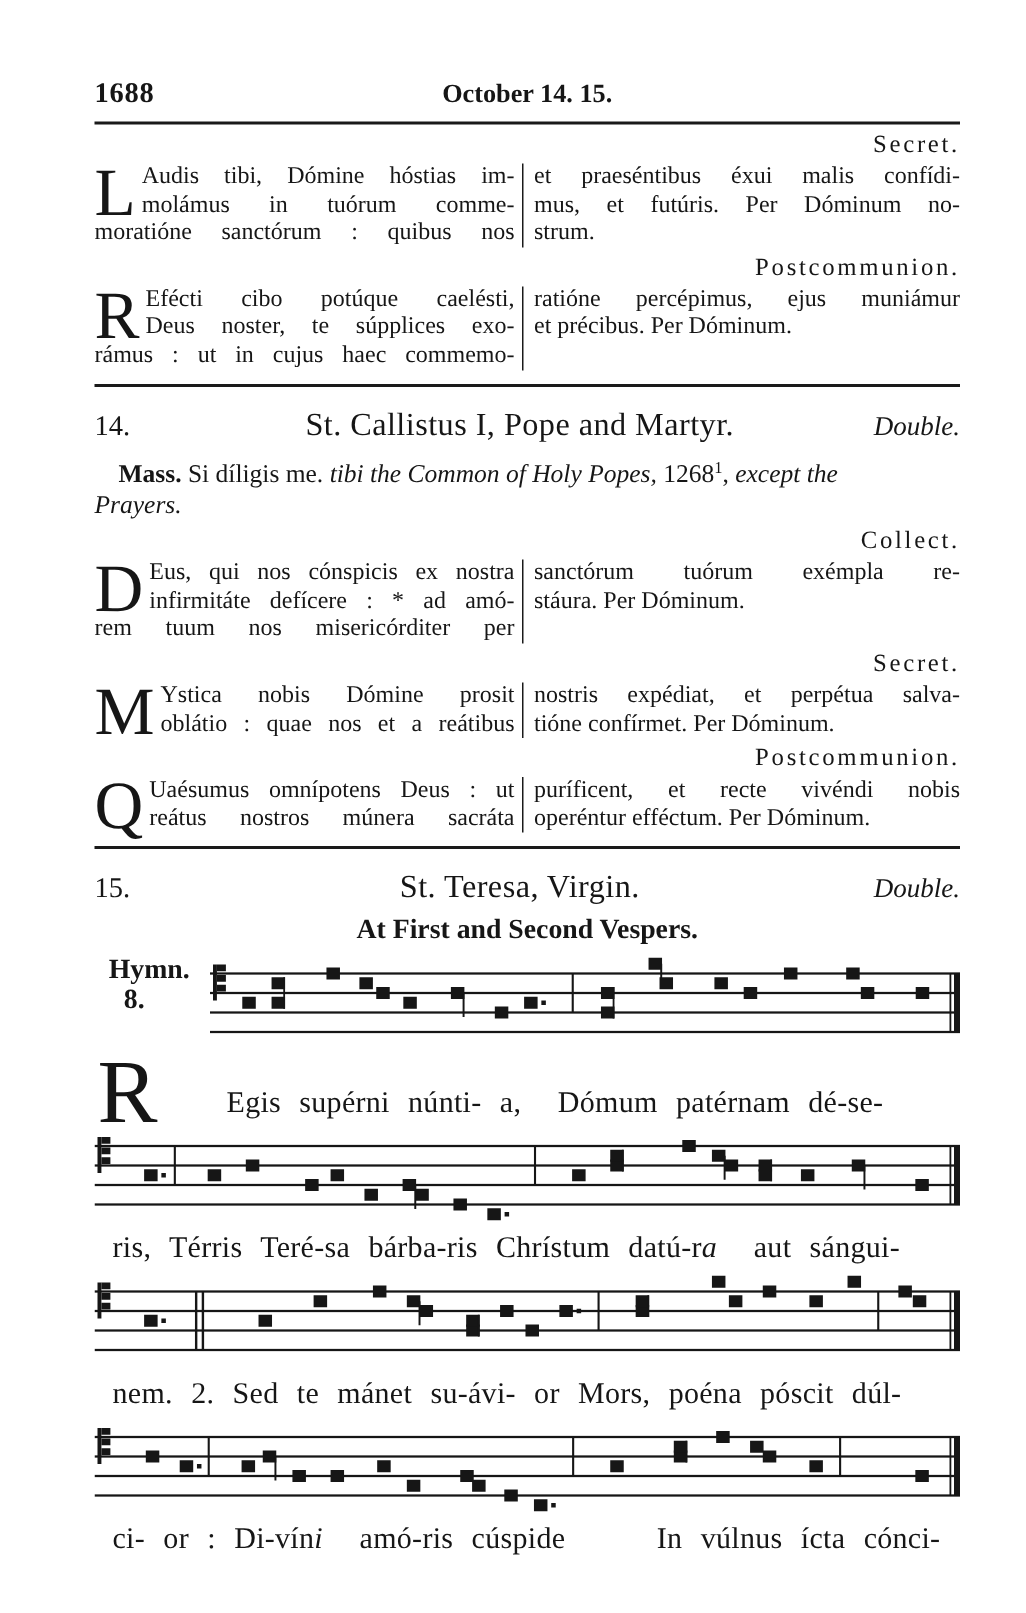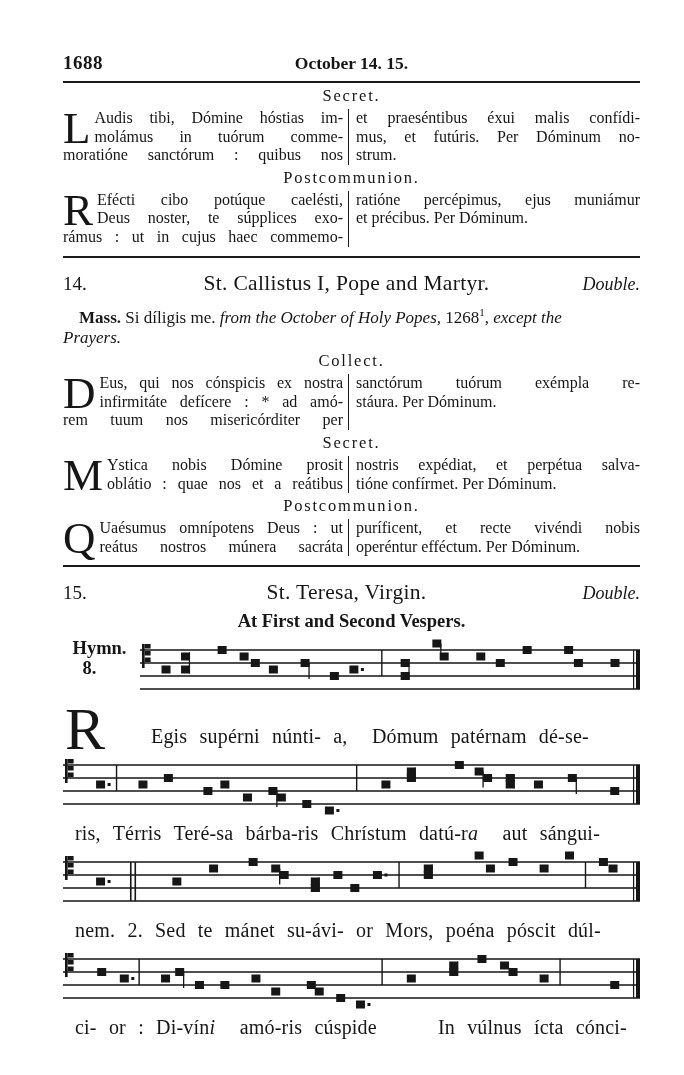--- a/index.html
+++ b/index.html
@@ -5,21 +5,21 @@
   *{box-sizing:border-box}
   html,body{margin:0;padding:0}
   body{width:684px;height:1075px;background:#ffffff;color:#161616;
        font-family:"Liberation Serif",serif;overflow:hidden}
   .page{padding:52px 44px 0 63px}
   .hdr{display:grid;grid-template-columns:1fr auto 1fr;align-items:baseline;font-weight:bold}
   .pagenum{font-size:19px;letter-spacing:.5px}
   .running{font-size:17.5px;text-align:center}
   .hrule{border:none;border-top:2.6px solid #1a1a1a;margin:7px 0 0}
   .rule2{border:none;border-top:2.8px solid #1a1a1a;margin:9px 0 0}
-  .phead{text-align:center;font-size:16.5px;letter-spacing:1.8px;margin-top:3px;line-height:20px}
+  .phead{text-align:right;font-size:16.5px;letter-spacing:1.8px;margin-top:3px;line-height:20px}
   .prayer{display:flex;font-size:16px;line-height:18.6px;margin-top:3px}
   .pl{width:285px;padding-right:5px}
   .pr{flex:1;border-left:1.4px solid #1a1a1a;padding-left:7px}
   .jl{text-align:justify;text-align-last:justify}
   .ll{text-align:left}
   .cap{float:left;font-size:45px;line-height:34px;padding:2px 4px 0 0}
   .shead{display:grid;grid-template-columns:62px 1fr 72px;align-items:baseline;margin-top:13px}
   .snum{font-size:19px;font-weight:normal}
   .stitle{font-size:21.5px;text-align:center;letter-spacing:.3px}
   .srank{font-style:italic;font-size:18px;text-align:right}
@@ -78,21 +78,21 @@
   </div>
 
   <hr class="rule2">
 
   <div class="shead">
     <span class="snum">14.</span>
     <span class="stitle">St. Callistus I, Pope and Martyr.</span>
     <span class="srank">Double.</span>
   </div>
 
-  <div class="rubric"><span style="font-weight: bold;">Mass.</span><span> Si díligis me. </span><span style="font-style: italic;">from the October of Holy Popes,</span><span> 1268</span><sup>1</sup><span>, </span><span style="font-style: italic;">except the</span><br><span style="font-style: italic; text-align: center;">Prayers.</span></div>
+  <div class="rubric"><span style="font-weight: bold;">Mass.</span><span> Si díligis me. </span><span style="font-style: italic;">tibi the Common of Holy Popes,</span><span> 1268</span><sup>1</sup><span>, </span><span style="font-style: italic;">except the</span><br><span style="font-style: italic; text-align: center;">Prayers.</span></div>
 
   <div class="phead">Collect.</div>
   <div class="prayer">
     <div class="pl">
       <span class="cap">D</span>
       <div class="jl">Eus, qui nos cónspicis ex nostra</div>
       <div class="jl">infirmitáte defícere : * ad amó-</div>
       <div class="jl">rem tuum nos misericórditer per</div>
     </div>
     <div class="pr">

